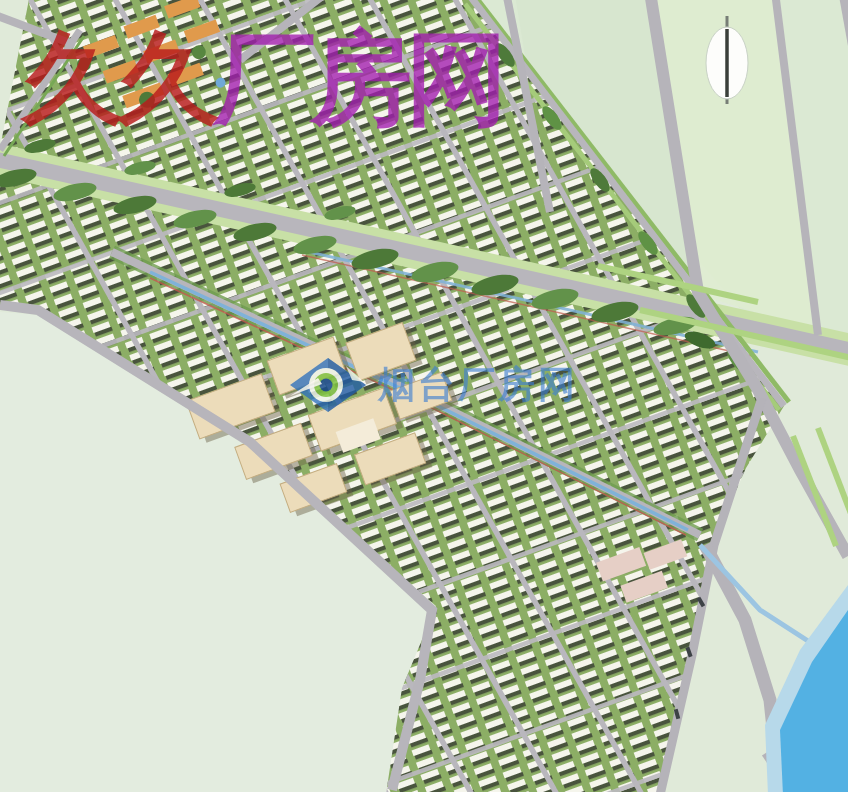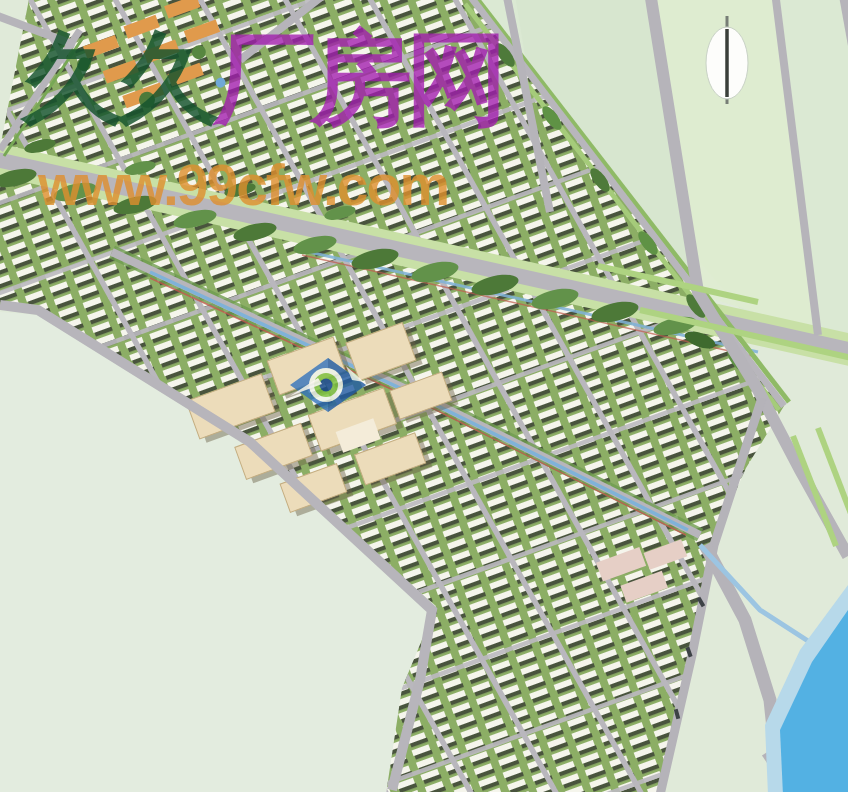--- a/index.html
+++ b/index.html
@@ -8,21 +8,21 @@
     font-family:"Liberation Sans", sans-serif;
     background:#e0ead9;
   }
   #map-canvas{position:absolute;left:0;top:0;}
   
   .wm-top{
     position:absolute;left:22px;top:26px;width:560px;
     font-size:102px;font-weight:700;letter-spacing:-6px;line-height:1.05;
     white-space:nowrap;pointer-events:none;user-select:none;
   }
-  .wm-top .brand-first{color:#14532d;opacity:.82;}
+  .wm-top .brand-first{color:#b91c1c;opacity:.82;}
   .wm-top .brand-rest{color:#a21caf;opacity:.78;}
   .wm-url{
     position:absolute;left:38px;top:152px;
     font-size:57px;font-weight:700;letter-spacing:-2px;
     color:#df8f2e;opacity:.8;white-space:nowrap;pointer-events:none;user-select:none;
   }
   .wm-center{
     position:absolute;left:288px;top:356px;display:flex;align-items:center;gap:10px;
     pointer-events:none;user-select:none;
   }
@@ -224,27 +224,27 @@
       <ellipse cx="727" cy="63" rx="21" ry="36" fill="#fdfdfb"></ellipse>
       <ellipse cx="727" cy="63" rx="21" ry="36" fill="none" stroke="#c9d2c6" stroke-width="1"></ellipse>
       <line x1="727" y1="29" x2="727" y2="97" stroke="#3a3f3a" stroke-width="3.5"></line>
     </g>
   </svg>
 
   <div class="wm-top">
     <span class="brand-first">久久</span><span class="brand-rest">厂房网</span>
   </div>
 
-  <div class="wm-url">www.99cfw.com</div>
 
   <div class="wm-center">
     <svg class="logo2" width="80" height="58" viewBox="0 0 80 58">
       <polygon points="40,2 78,29 40,56 2,29" fill="#2b6fbd" opacity="0.9"></polygon>
       <polygon points="40,2 78,29 40,56" fill="#1b4e8f" opacity="0.55"></polygon>
       <circle cx="38" cy="29" r="17" fill="#eef4ea"></circle>
       <circle cx="38" cy="29" r="12" fill="#7fc242"></circle>
       <circle cx="38" cy="29" r="6.5" fill="#1b4e8f"></circle>
       <polygon points="2,40 30,22 34,28" fill="#ffffff" opacity="0.9"></polygon>
       <polygon points="58,10 76,26 64,24" fill="#ffffff" opacity="0.85"></polygon>
     </svg>
+    <span class="brand2">烟台厂房网</span>
   </div>
 
 </div>
 
 </body></html>

